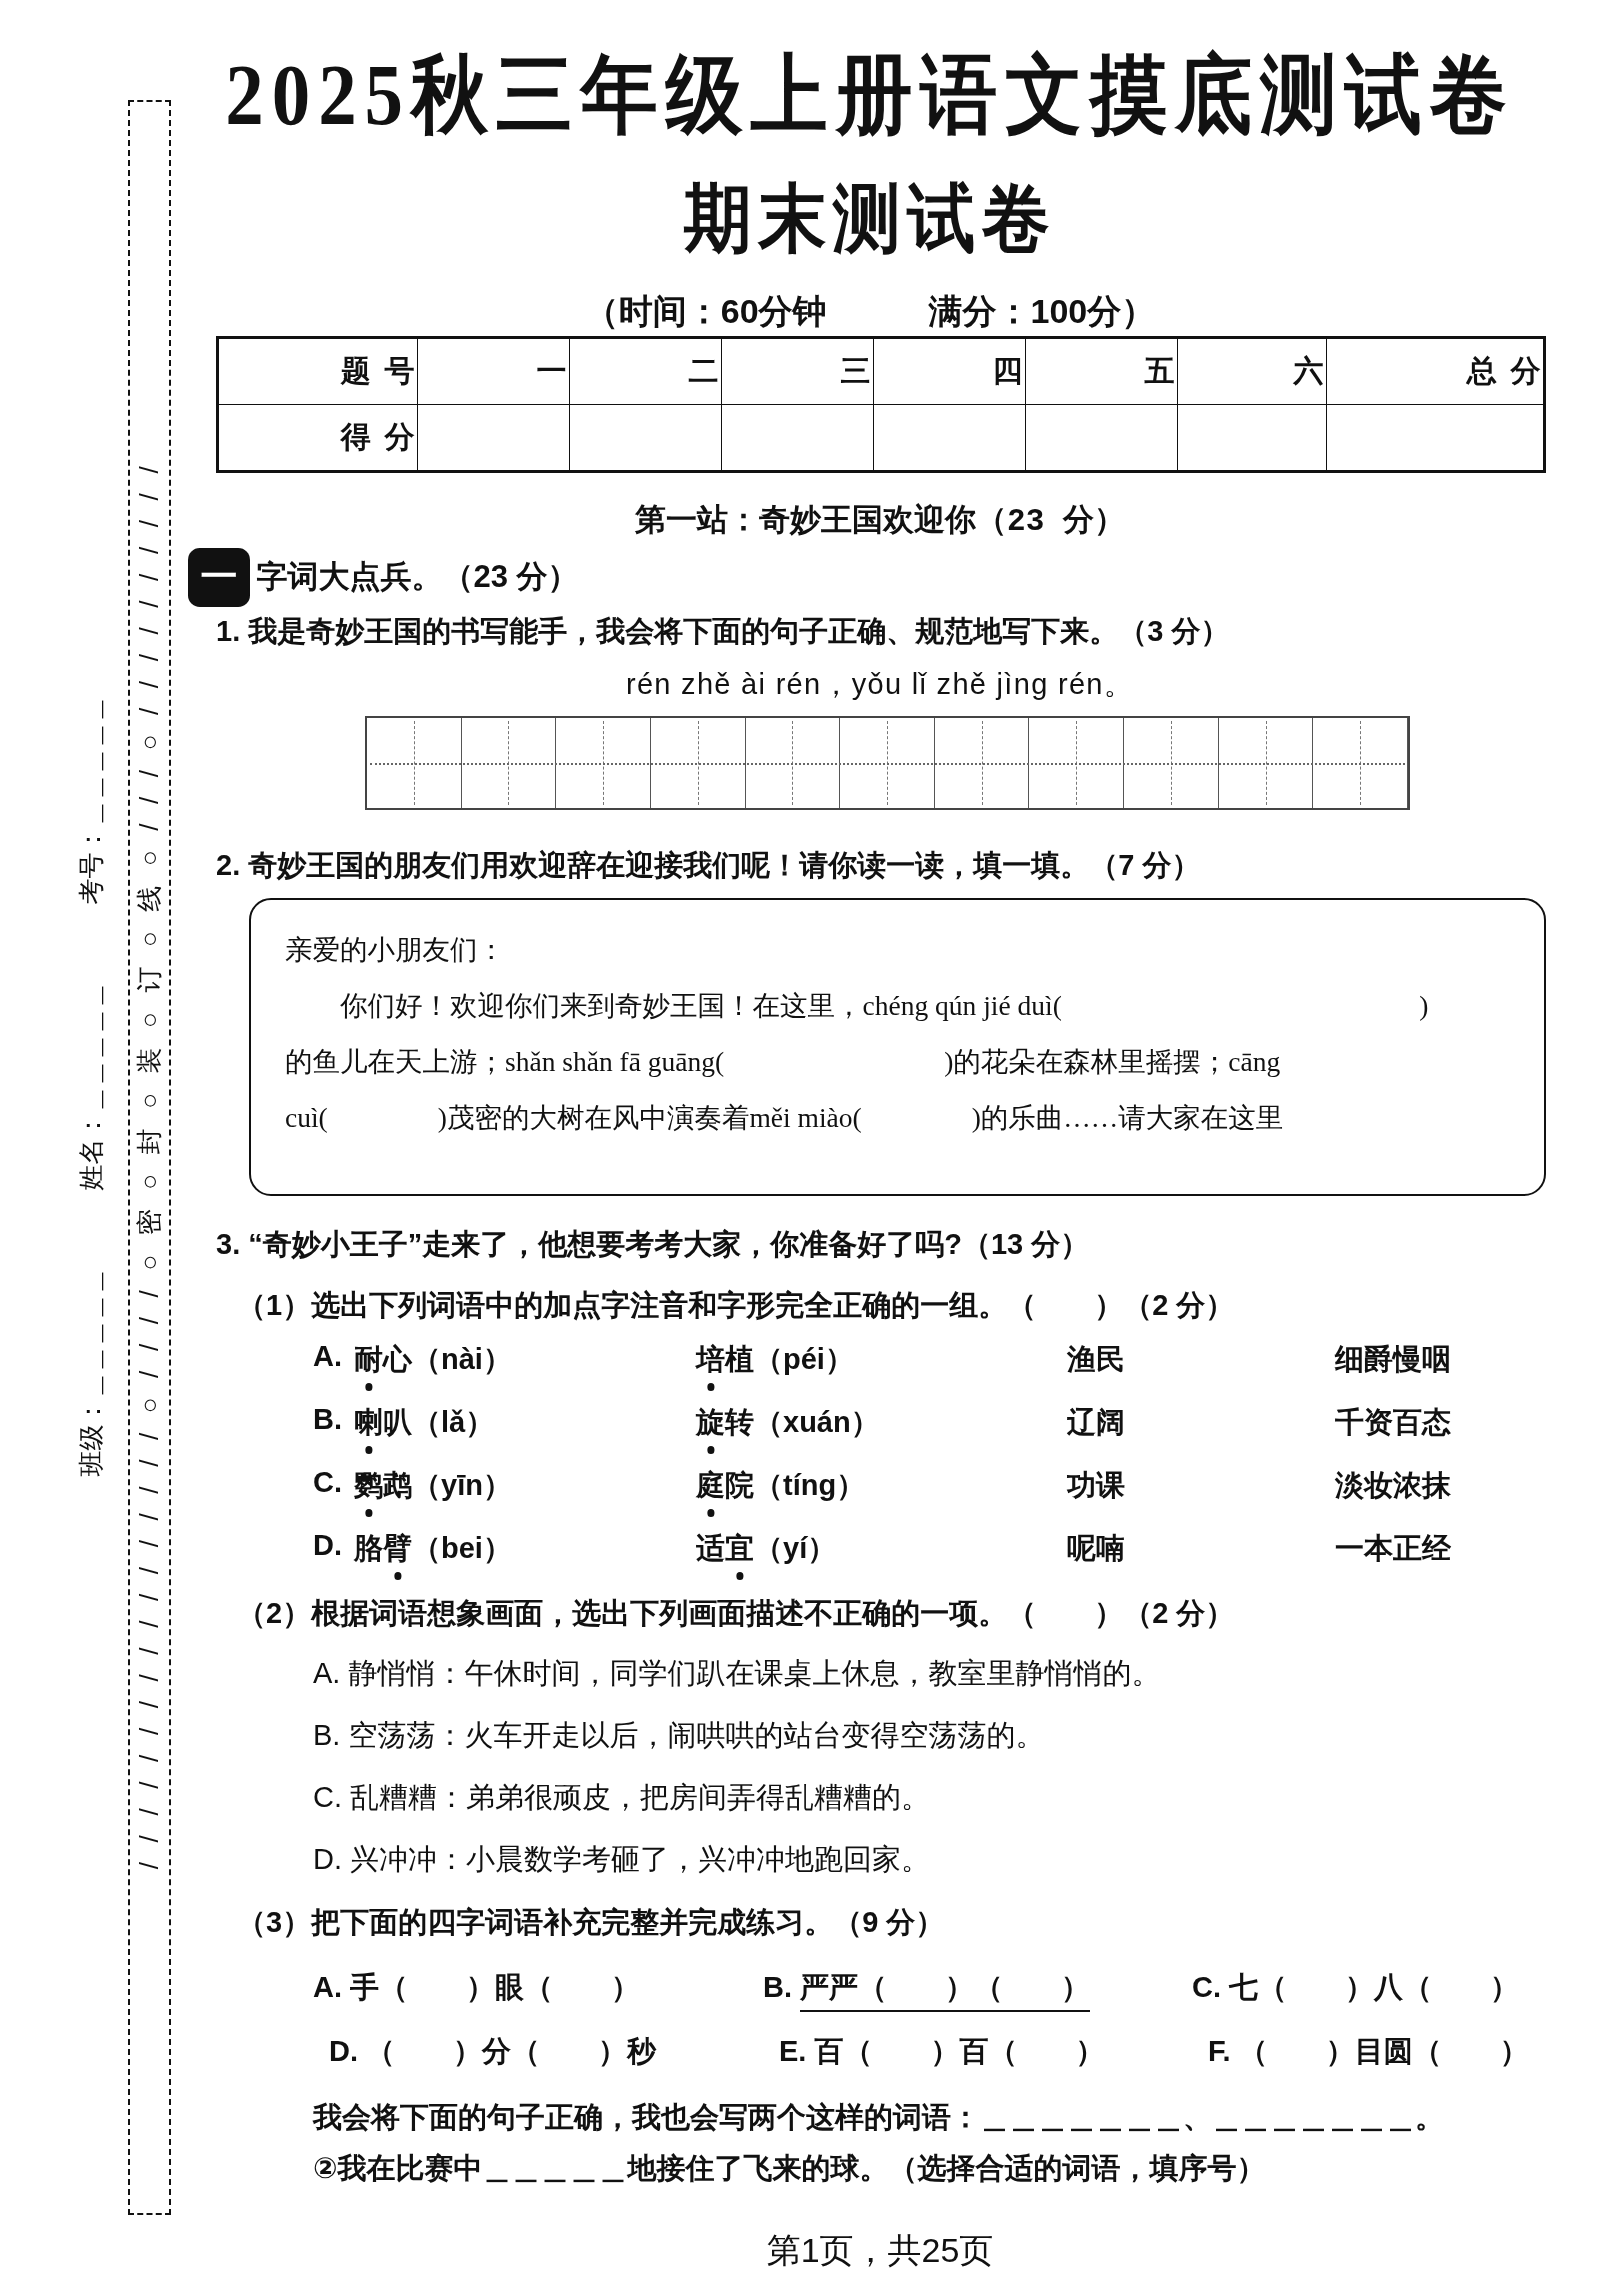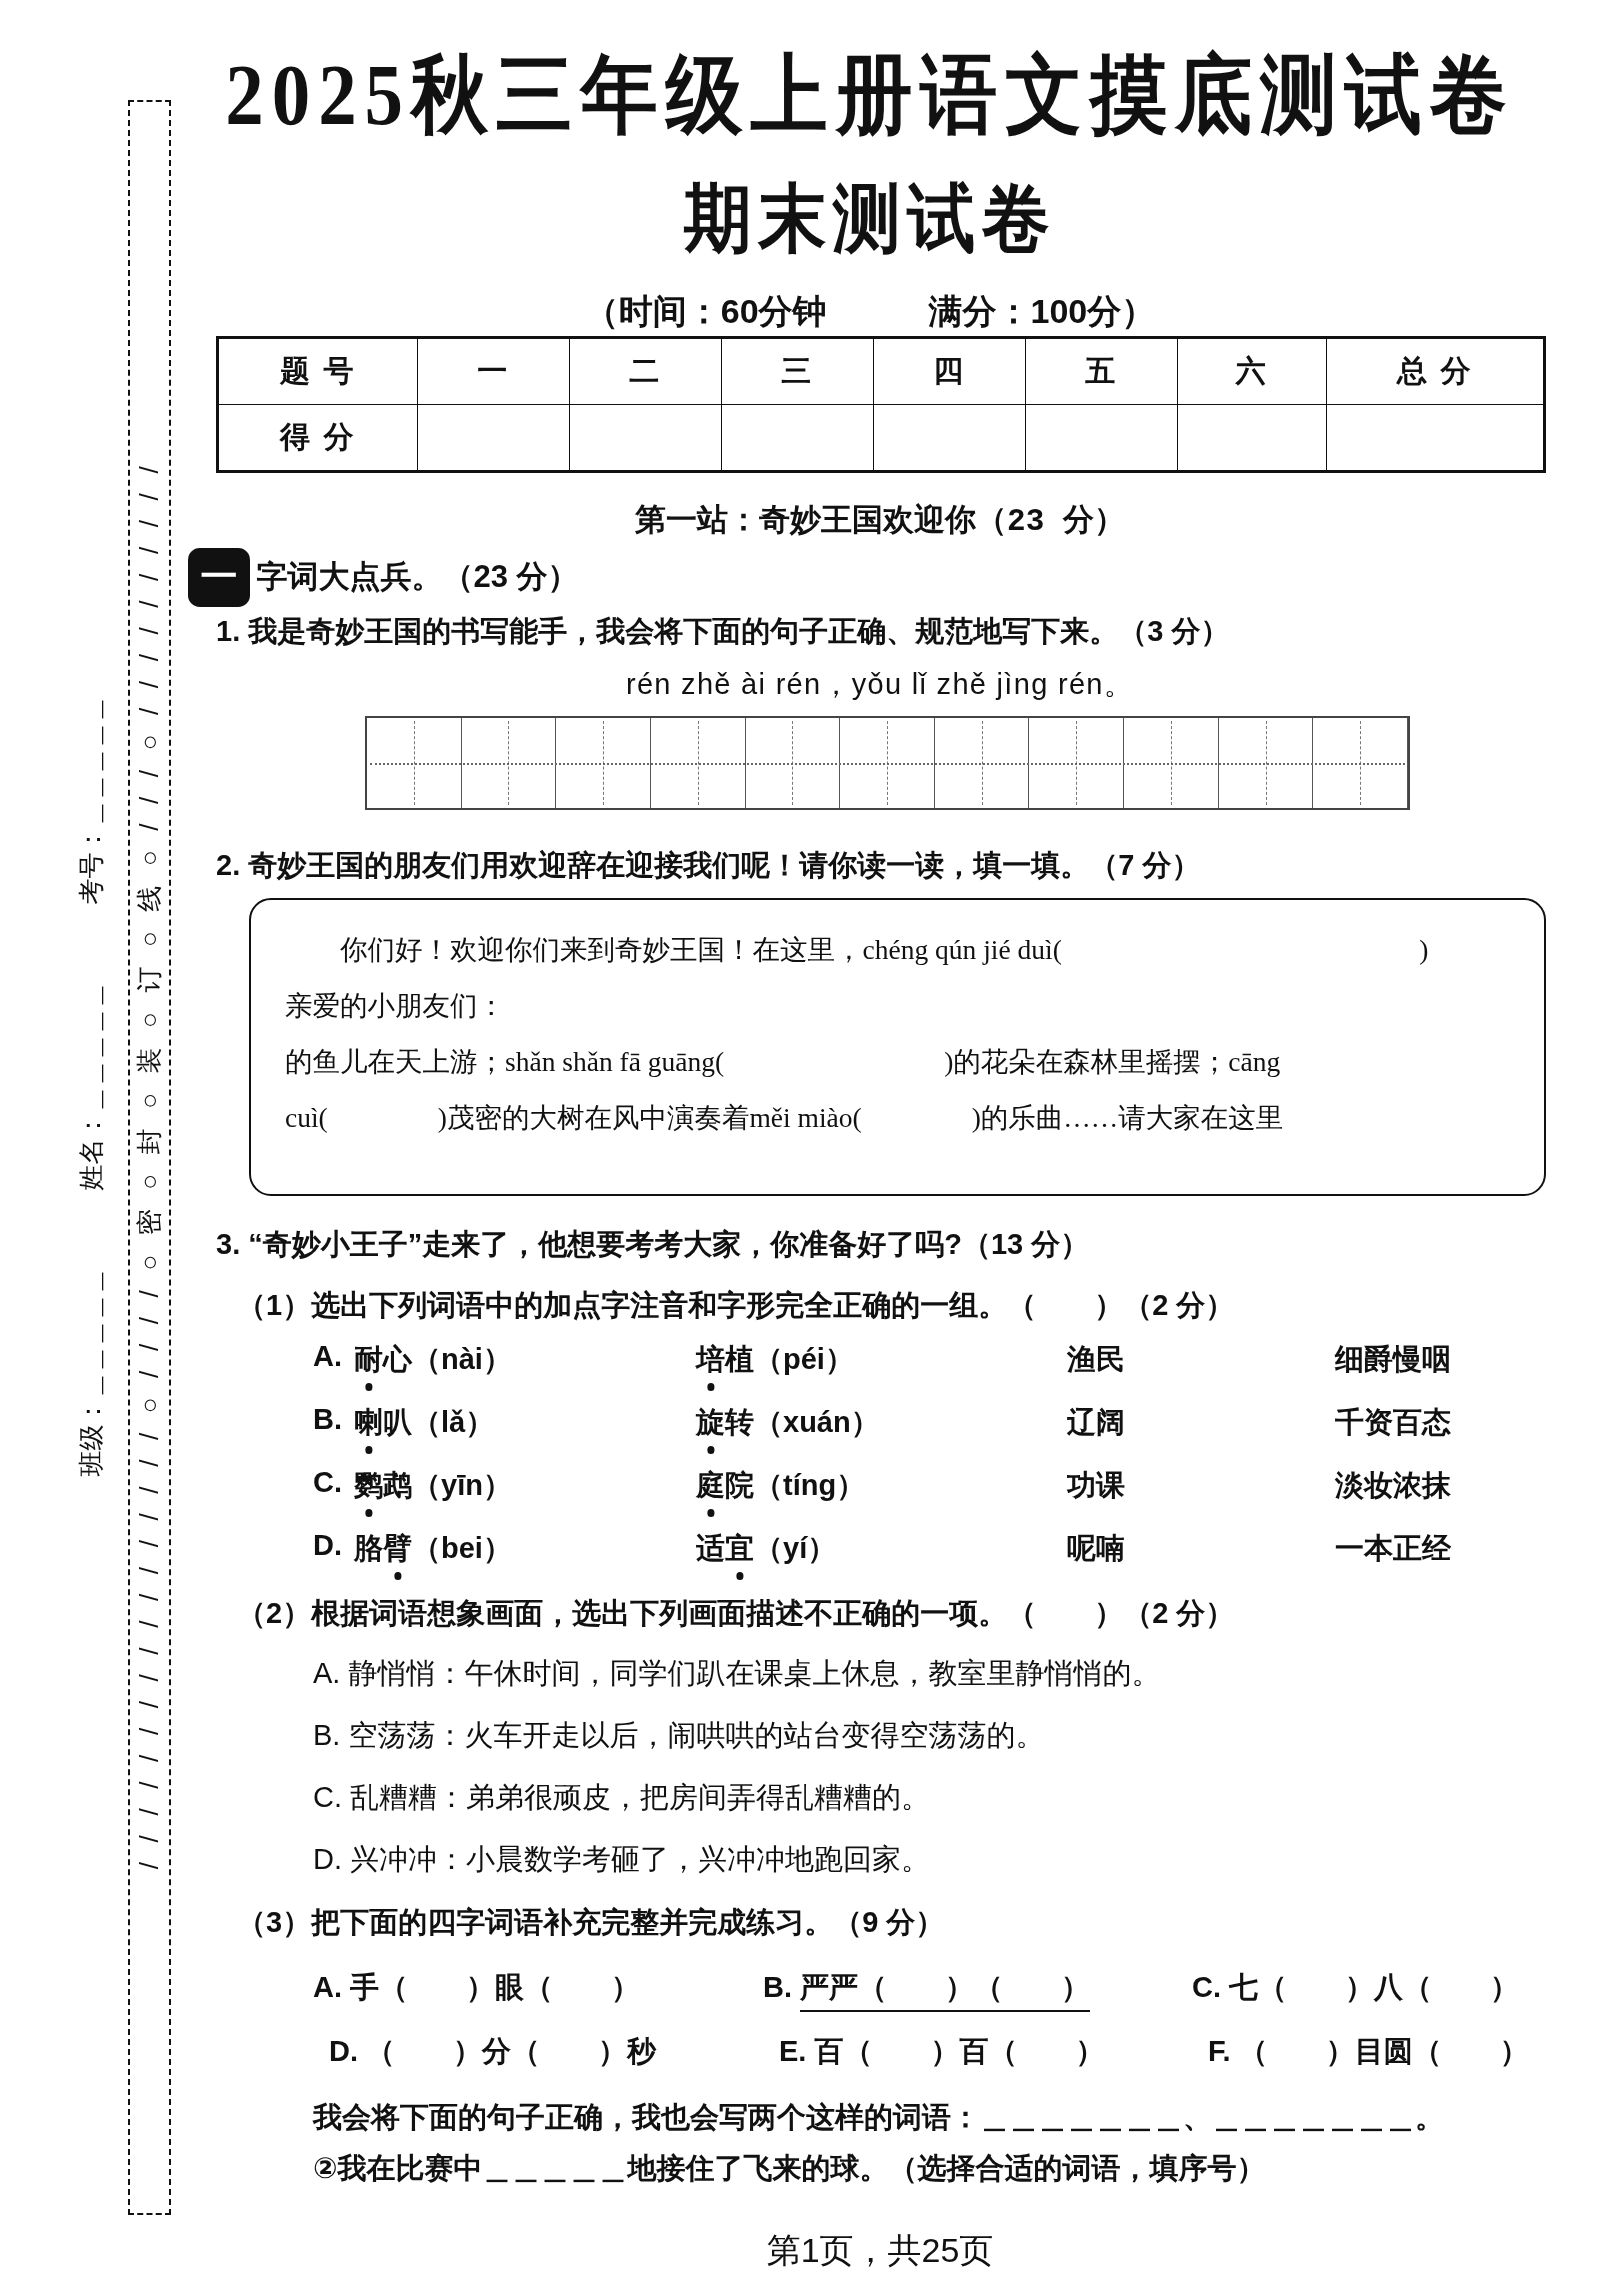--- a/index.html
+++ b/index.html
@@ -16,21 +16,21 @@
   
   .title1 { left:170px; top:38px; width:1400px; font-size:77px; font-weight:bold;
             font-family:"Liberation Serif","DejaVu Serif",serif; letter-spacing:7.9px; transform:scaleY(1.12); transform-origin:top; }
   .title2 { left:170px; top:169px; width:1400px; font-size:68px; font-weight:bold;
             font-family:"Liberation Serif","DejaVu Serif",serif; letter-spacing:6.5px; transform:scaleY(1.1); transform-origin:top; }
   .subtitle { left:170px; top:289px; width:1400px; font-size:34px; font-weight:bold; }
 
   
   table.score { border-collapse:collapse; table-layout:fixed; width:1328px; }
   .score-wrap { left:216px; top:336px; }
-  table.score td { border:1.6px solid #111; height:67px; text-align:center; vertical-align:middle;
+  table.score td { border:1.6px solid #111; height:67px; text-align:right; vertical-align:middle;
                    font-size:30px; font-weight:600; letter-spacing:2.6px; }
   table.score { border:3.3px solid #111; }
   table.score td.lbl { font-weight:700; }
 
   .station { left:216px; top:499px; width:1328px; font-size:31px; font-weight:bold;font-family:Liberation Mono, monospace; }
 
   .section1 { left:188px; top:547px; height:60px; display:flex; align-items:center; }
   .badge { width:62px; height:59px; background:#111; color:#fff; border-radius:11.8px;
            display:flex; align-items:center; justify-content:center; font-size:37px; font-weight:bold; flex:0 0 auto; }
   .section1 .stxt { font-size:31px; font-weight:bold; margin-left:6.5px; }
@@ -164,22 +164,22 @@
     <div class="gcell"></div>
     <div class="gcell"></div>
     <div class="gcell"></div>
     <div class="gcell"></div>
     <div class="gcell"></div>
     <div class="gridline"></div>
   </div>
 
   <div class="abs stem q2">2. 奇妙王国的朋友们用欢迎辞在迎接我们呢！请你读一读，填一填。（7 分）</div>
   <div class="abs letter">
+    <div class="lline">亲爱的小朋友们：</div>
     <div class="lline">　　你们好！欢迎你们来到奇妙王国！在这里，chéng qún jié duì(　　　　　　　　　　　　　)</div>
-    <div class="lline">亲爱的小朋友们：</div>
     <div class="lline">的鱼儿在天上游；shǎn shǎn fā guāng(　　　　　　　　)的花朵在森林里摇摆；cāng</div>
     <div class="lline">cuì(　　　　)茂密的大树在风中演奏着měi miào(　　　　)的乐曲……请大家在这里</div>
   </div>
 
   <div class="abs stem q3">3. “奇妙小王子”走来了，他想要考考大家，你准备好了吗?（13 分）</div>
 
   <div class="abs substem s1stem">（1）选出下列词语中的加点字注音和字形完全正确的一组。（　　）（2 分）</div>
   <div class="abs s1rows">
     <div class="s1row">
       <span class="cell c0">A.</span>

